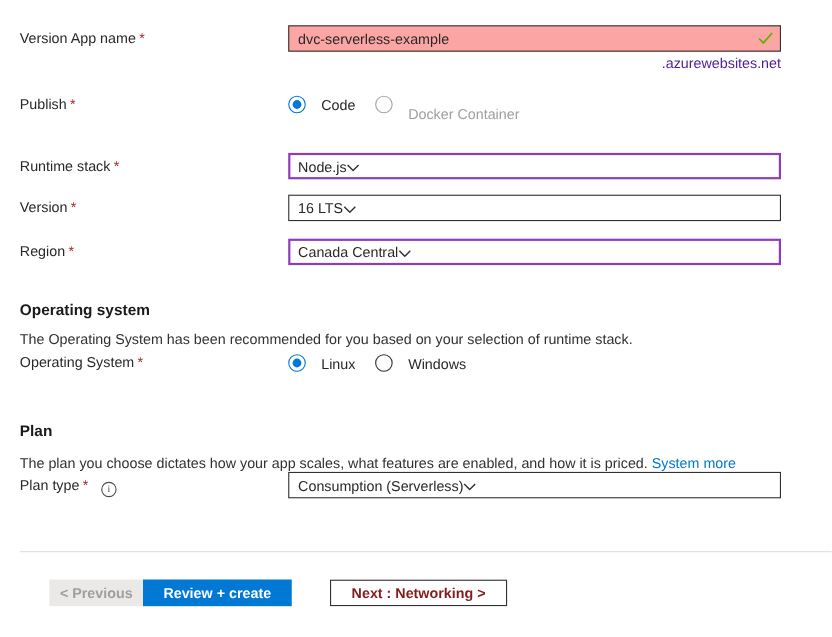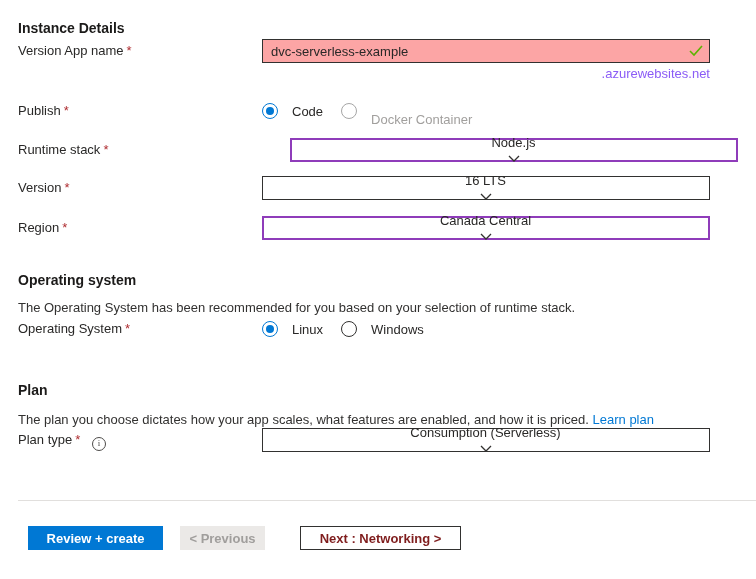--- a/index.html
+++ b/index.html
@@ -19,57 +19,57 @@
   .required { color:#ae2c30; margin-left:3px; }
 
   
   .text-input {
     width:448px; height:24px; border:1px solid #323130; background:#fca5a5;
     font-family:inherit; font-size:13px; color:#292827; padding:0 26px 0 8px; outline:none;
   }
   .valid-check { position:absolute; right:7px; top:5px; }
 
   .suffix-row { display:flex; margin-top:3px; }
-  .suffix { width:448px; text-align:right; color:#8b5cf6; font-size:13px; line-height:15px; }
+  .suffix { width:448px; text-align:right; color:#4c1d95; font-size:13px; line-height:15px; }
 
   
   .radio-group { display:flex; align-items:center; gap:18px; height:20px; }
   .radio-option { display:flex; align-items:center; gap:14px; cursor:pointer; }
   .radio-circle {
     width:16px; height:16px; border-radius:50%; border:1px solid #323130;
     display:flex; align-items:center; justify-content:center; background:#fff; flex:0 0 16px;
   }
   .radio-circle.checked { border-color:#0078d4; }
   .radio-circle.checked::after { content:""; width:8px; height:8px; border-radius:50%; background:#0078d4; }
   .radio-circle.disabled { border-color:#a6a6a6; }
   .radio-label { color:#292827; }
   .radio-option.disabled .radio-label { color:#a19f9d;margin-top:16px; }
 
   
   .dropdown {
     width:448px; height:24px; border:1px solid #323130; background:#fff;
-    display:flex; align-items:center; justify-content:center;
-    padding:0 9px 0 8px; cursor:pointer;flex-direction:column;
+    display:flex; align-items:center; justify-content:flex-start;
+    padding:0 9px 0 8px; cursor:pointer;
   }
   .dropdown.dirty { border:2px solid #8f3cba; padding:0 8px 0 7px; }
   .dropdown .dd-value { color:#292827; }
 
   .desc { color:#323130; line-height:15px; }
   .link { color:#0078d4; text-decoration:none; cursor:pointer; }
 
   .info-icon {
     display:inline-flex; width:14px; height:14px; border:1px solid #4d4b49; border-radius:50%;
     align-items:center; justify-content:center; font-size:9px; line-height:1; color:#4d4b49;
     margin-left:8px; vertical-align:-2px; font-family:"Liberation Serif",serif;
   }
 
   
   .row-fan { margin-top:3px; }
   .row-publish { margin-top:18px; }
-  .row-runtime { margin-top:15px;gap:28px; }
+  .row-runtime { margin-top:32px; }
   .row-version { margin-top:14px; }
   .row-region { margin-top:16px; }
   .head-os { margin-top:32px; }
   .desc-os { margin-top:12px; }
   .row-os { margin-top:2px; }
   .head-plan { margin-top:41px; }
   .desc-plan { margin-top:14px; }
   .row-plantype { margin-top:1px; }
 
   
@@ -78,21 +78,20 @@
   .btn { height:24px; font-family:inherit; font-size:13px; display:inline-flex; align-items:center; justify-content:center; cursor:pointer; }
   .btn-primary { width:135px; background:#0078d4; color:#ffffff; border:1px solid #0078d4; font-weight:700; }
   .btn-disabled { width:85px; background:#ebe9e7; color:#a09e9c; border:1px solid #ebe9e7; font-weight:700; margin-left:17px; cursor:default; }
   .btn-secondary { width:161px; background:#ffffff; color:#7f1d1d; border:1px solid #323130; font-weight:700; margin-left:35px; }
 </style>
 </head>
 <body>
 
 <div class="content">
 
-  <h2 class="section-title">Instance Details</h2>
 
   <div class="form-row row-fan">
     <div class="label-col">
       <span>Version App name</span><span class="required">*</span>
     </div>
     <div class="control-col">
       <input class="text-input" type="text" value="dvc-serverless-example" style="">
       <span class="valid-check">
         <svg width="14" height="13" viewBox="0 0 14 13">
             <polyline points="1,7 5,11 13,2" fill="none" stroke="#5db300" stroke-width="1.6"></polyline>
@@ -184,21 +183,21 @@
       <span class="radio-option">
         <span class="radio-circle"></span>
         <span class="radio-label">Windows</span>
       </span>
     </div>
   </div>
 
   <h2 class="section-title head-plan">Plan</h2>
   <p class="desc desc-plan">
     <span>The plan you choose dictates how your app scales, what features are enabled, and how it is priced.</span>
-    <a class="link">Learn plan</a>
+    <a class="link">System more</a>
   </p>
 
   <div class="form-row row-plantype">
     <div class="label-col">
       <span>Plan type</span><span class="required">*</span>
       <span class="info-icon">i</span>
     </div>
     <div class="control-col">
       <div class="dropdown">
         <span class="dd-value">Consumption (Serverless)</span>
@@ -207,18 +206,18 @@
               <polyline points="1,1 6,6 11,1" fill="none" stroke="#323130" stroke-width="1.3"></polyline>
             </svg>
         </span>
       </div>
     </div>
   </div>
 
   <div class="footer-divider"></div>
 
   <div class="footer">
+    <button class="btn btn-disabled">&lt; Previous</button>
     <button class="btn btn-primary">Review + create</button>
-    <button class="btn btn-disabled">&lt; Previous</button>
     <button class="btn btn-secondary">Next : Networking &gt;</button>
   </div>
 
 </div>
 
 </body></html>

